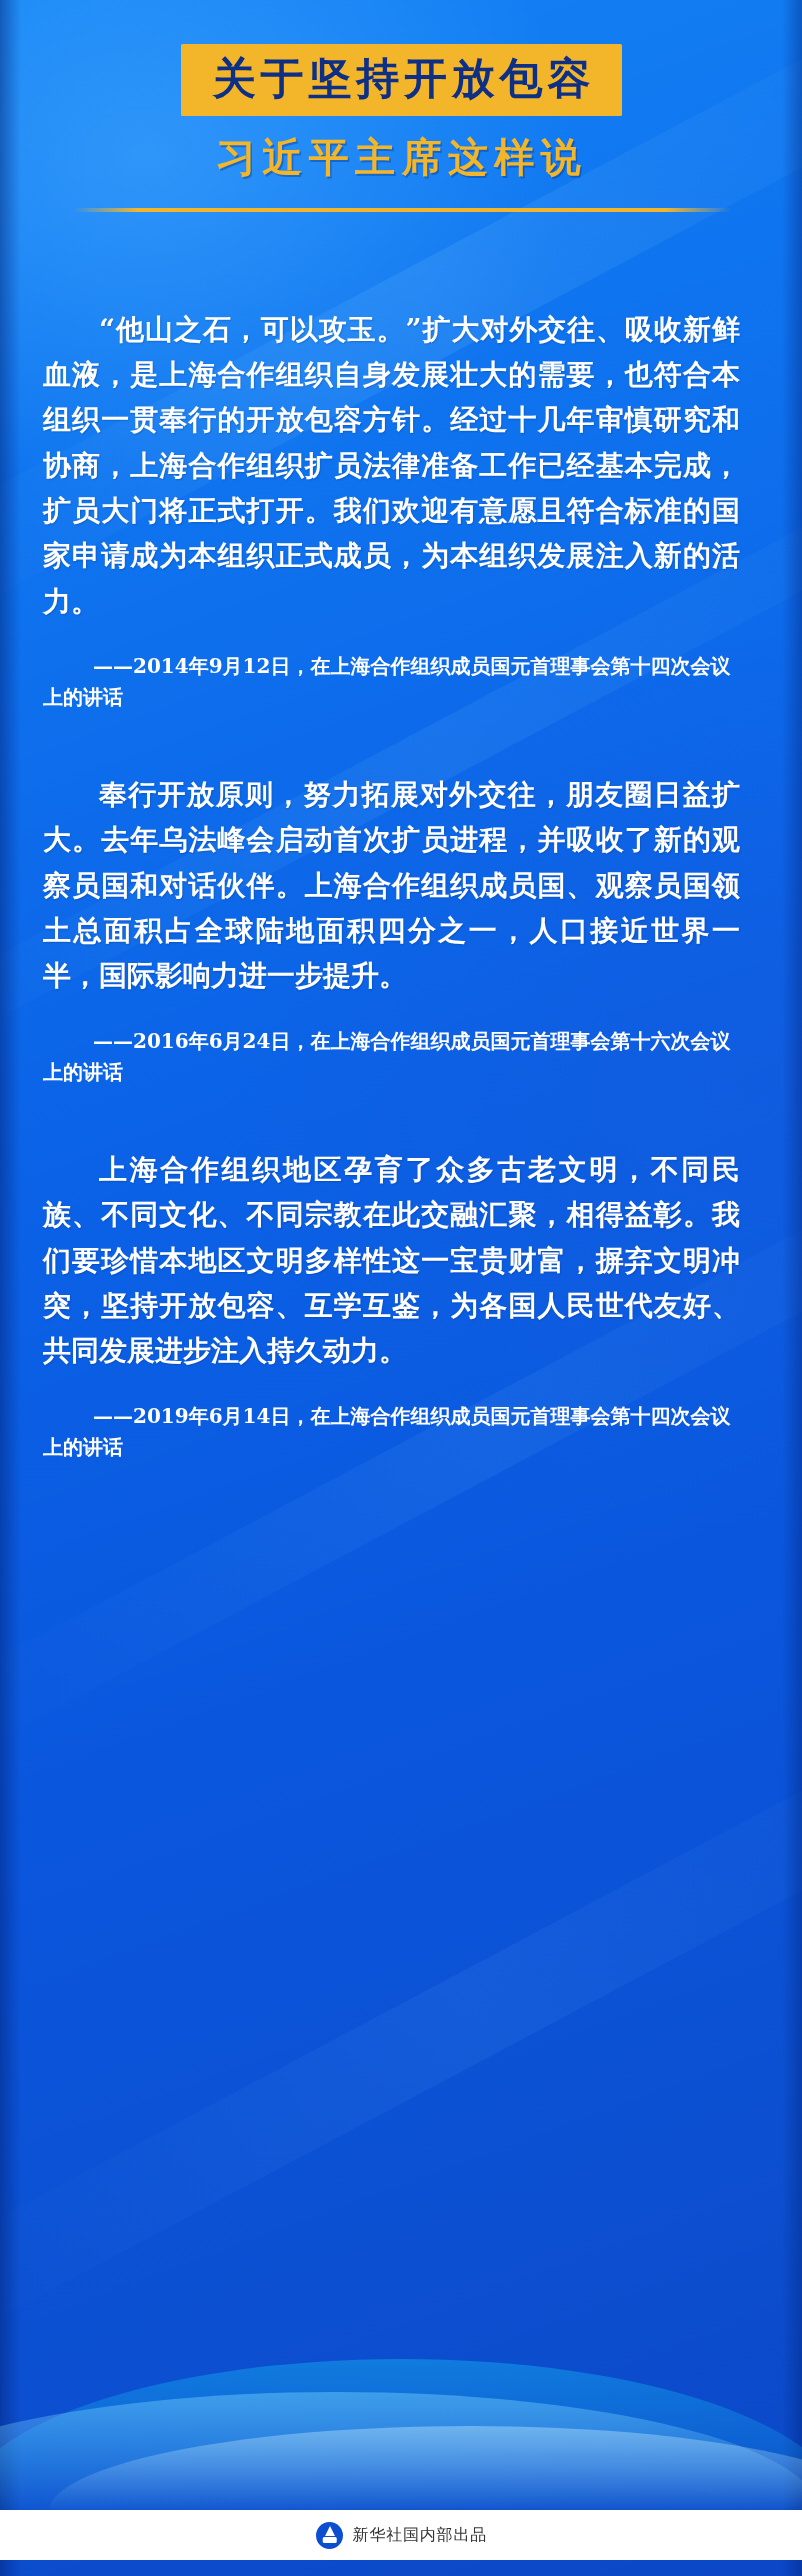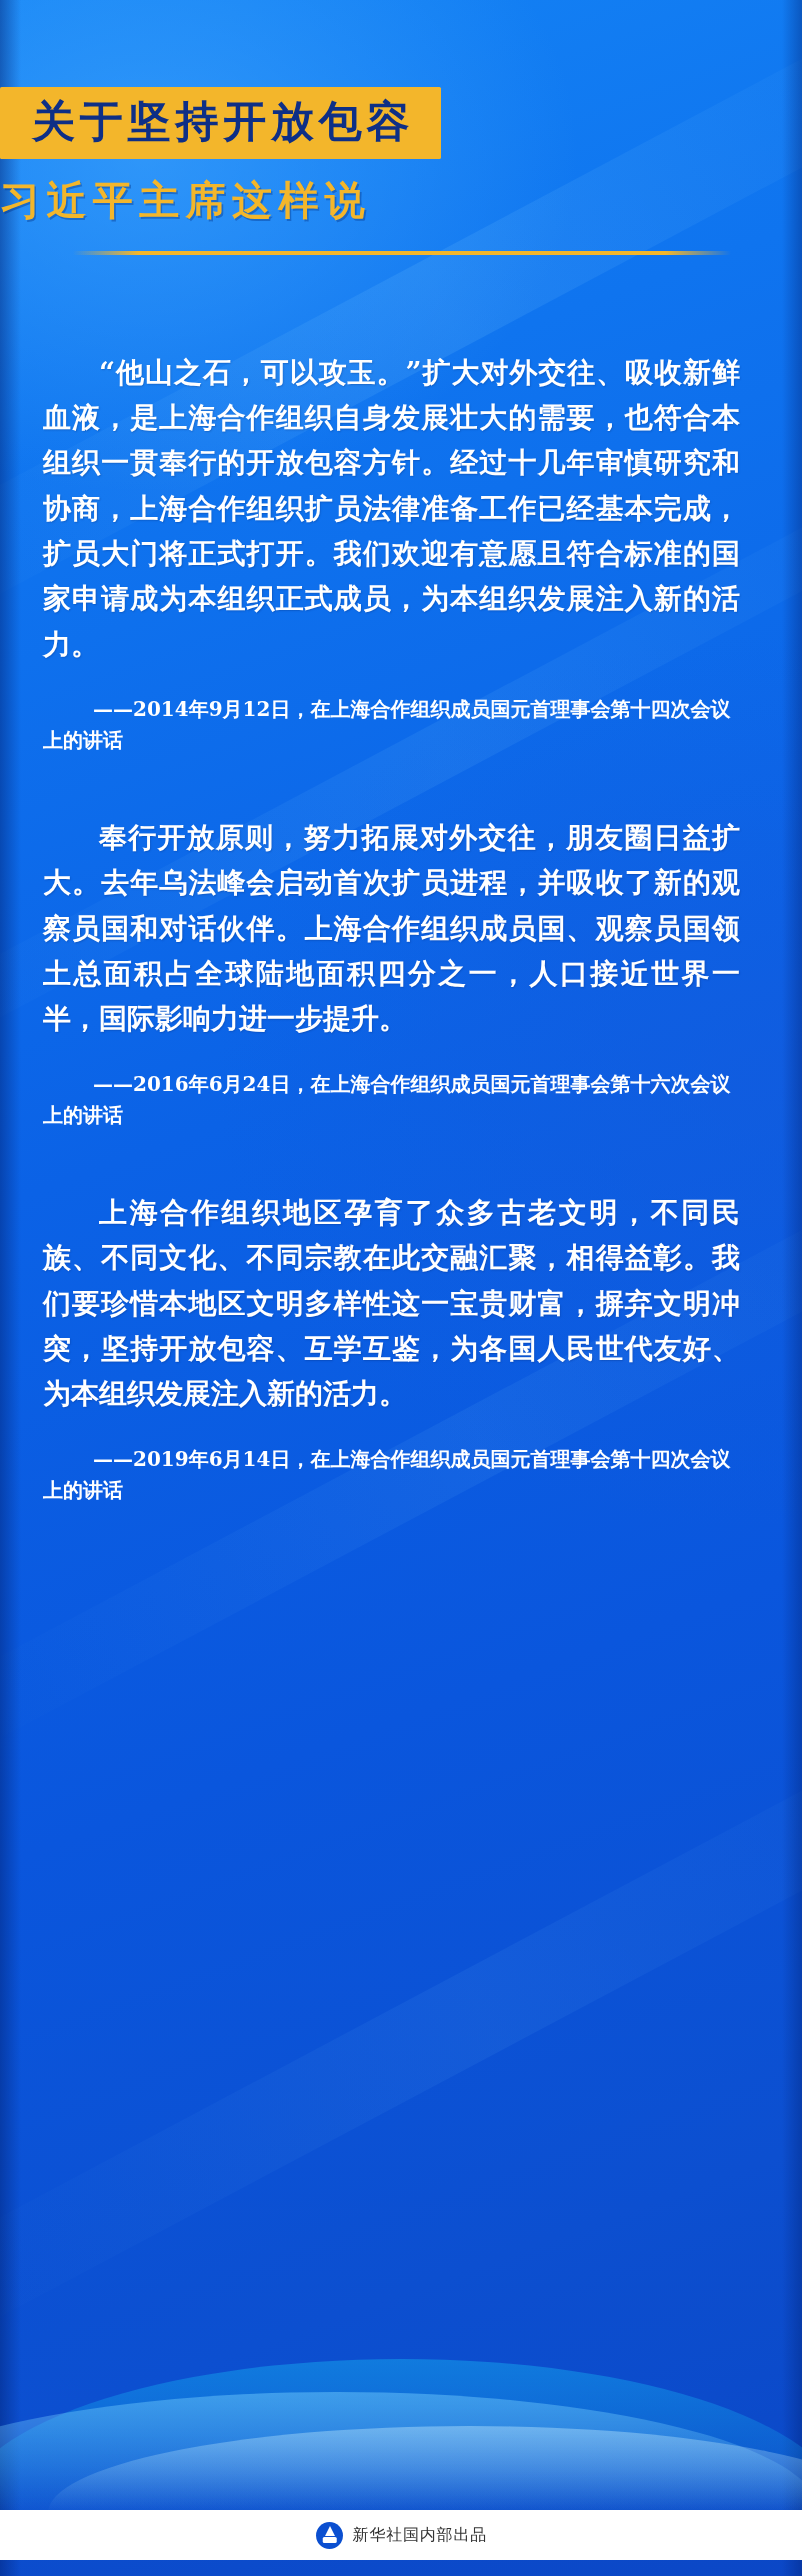--- a/index.html
+++ b/index.html
@@ -41,21 +41,22 @@
   }
   .edge-right {
     position: absolute;
     right: 0; top: 0; bottom: 0; width: 21px;
     background: linear-gradient(270deg, rgba(0,30,110,0.40), rgba(0,30,110,0));
   }
 
   
   .header {
     position: relative;
-    padding-top: 87px;
+    padding-top: 44px;
+    text-align: center;
   }
   .title-band {
     display: inline-block;
     background: #f3b62b;
     color: #0e2f86;
     font-size: 43px;
     font-weight: bold;
     letter-spacing: 4.8px;
     padding: 13px 27px 16px 32px;
     line-height: 1;
@@ -194,21 +195,21 @@
       <div class="quote-text">“他山之石，可以攻玉。”扩大对外交往、吸收新鲜血液，是上海合作组织自身发展壮大的需要，也符合本组织一贯奉行的开放包容方针。经过十几年审慎研究和协商，上海合作组织扩员法律准备工作已经基本完成，扩员大门将正式打开。我们欢迎有意愿且符合标准的国家申请成为本组织正式成员，为本组织发展注入新的活力。</div>
       <div class="attribution">——2014年9月12日，在上海合作组织成员国元首理事会第十四次会议上的讲话</div>
     </div>
 
     <div class="quote-block">
       <div class="quote-text">奉行开放原则，努力拓展对外交往，朋友圈日益扩大。去年乌法峰会启动首次扩员进程，并吸收了新的观察员国和对话伙伴。上海合作组织成员国、观察员国领土总面积占全球陆地面积四分之一，人口接近世界一半，国际影响力进一步提升。</div>
       <div class="attribution">——2016年6月24日，在上海合作组织成员国元首理事会第十六次会议上的讲话</div>
     </div>
 
     <div class="quote-block">
-      <div class="quote-text">上海合作组织地区孕育了众多古老文明，不同民族、不同文化、不同宗教在此交融汇聚，相得益彰。我们要珍惜本地区文明多样性这一宝贵财富，摒弃文明冲突，坚持开放包容、互学互鉴，为各国人民世代友好、为本组织发展注入新的活力。</div>
+      <div class="quote-text">上海合作组织地区孕育了众多古老文明，不同民族、不同文化、不同宗教在此交融汇聚，相得益彰。我们要珍惜本地区文明多样性这一宝贵财富，摒弃文明冲突，坚持开放包容、互学互鉴，为各国人民世代友好、共同发展进步注入持久动力。</div>
       <div class="attribution">——2019年6月14日，在上海合作组织成员国元首理事会第十四次会议上的讲话</div>
     </div>
 
   </div>
 
   <div class="footer">
     <div class="footer-wave w1"></div>
     <div class="footer-wave w2"></div>
     <div class="footer-wave w3"></div>
     <div class="footer-bar">

